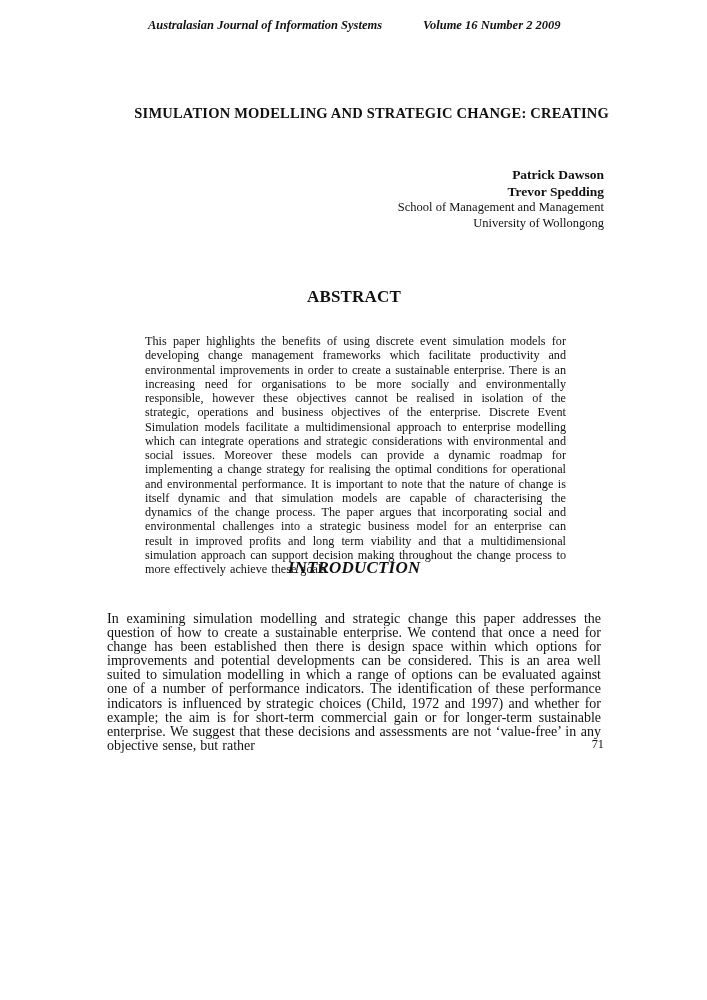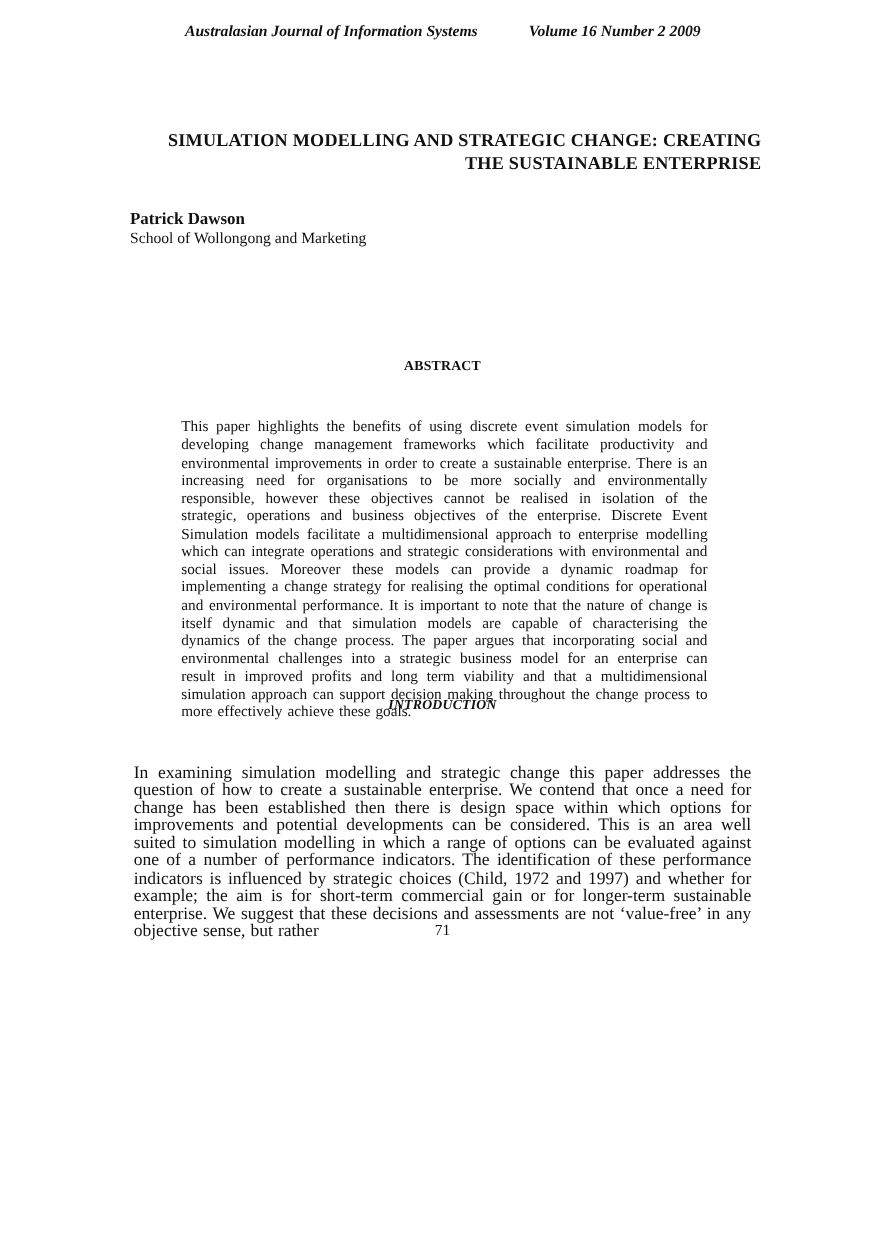--- a/index.html
+++ b/index.html
@@ -50,38 +50,38 @@
     font-weight: bold;
     font-size: 14.5px;
     line-height: 17.5px;
     letter-spacing: 0.2px;
   }
   .author-block {
     position: absolute;
     top: 166px;
     left: 104px;
     width: 500px;
-    text-align: left;
+    text-align: right;
   }
   .author-name {
     font-weight: bold;
     font-size: 13.5px;
     line-height: 17px;
   }
   .affiliation-line {
     font-size: 12.5px;
     line-height: 15.5px;
   }
   .section-heading {
     position: absolute;
     left: 104px;
     width: 500px;
     text-align: center;
     font-weight: bold;
-    font-size: 11px;
+    font-size: 17px;
     letter-spacing: 0.2px;
   }
   .abstract-heading { top: 287px; }
   .intro-heading    { top: 558px; font-style: italic; }
   .abstract-body {
     position: absolute;
     top: 334px;
     left: 145px;
     width: 421px;
     font-size: 12.2px;
@@ -97,42 +97,43 @@
     font-size: 14px;
     line-height: 14.1px;
     text-align: justify;
     word-spacing: 0.6px;
   }
   .page-number {
     position: absolute;
     top: 737px;
     left: 104px;
     width: 500px;
-    text-align: center;
+    text-align: right;
     font-size: 12.3px;
   }
 </style>
 </head>
 <body>
 
 <div class="page">
 
   <div class="running-head">
     <span class="journal">Australasian Journal of Information Systems</span>
     <span class="issue">Volume 16 Number 2 2009</span>
   </div>
 
   <div class="paper-title">
     <div>SIMULATION MODELLING AND STRATEGIC CHANGE: CREATING</div>
-    <div>THE SUSTAINABLE ENTERPRISE</div>
   </div>
 
   <div class="author-block">
     <div class="author-name">Patrick Dawson</div>
-    <div class="affiliation-line">School of Wollongong and Marketing</div>
+    <div class="author-name">Trevor Spedding</div>
+    <div class="affiliation-line">School of Management and Management</div>
+    <div class="affiliation-line">University of Wollongong</div>
   </div>
 
   <div class="section-heading abstract-heading">ABSTRACT</div>
 
   <div class="abstract-body">This paper highlights the benefits of using discrete event simulation models for developing change management frameworks which facilitate productivity and environmental improvements in order to create a sustainable enterprise. There is an increasing need for organisations to be more socially and environmentally responsible, however these objectives cannot be realised in isolation of the strategic, operations and business objectives of the enterprise. Discrete Event Simulation models facilitate a multidimensional approach to enterprise modelling which can integrate operations and strategic considerations with environmental and social issues. Moreover these models can provide a dynamic roadmap for implementing a change strategy for realising the optimal conditions for operational and environmental performance. It is important to note that the nature of change is itself dynamic and that simulation models are capable of characterising the dynamics of the change process. The paper argues that incorporating social and environmental challenges into a strategic business model for an enterprise can result in improved profits and long term viability and that a multidimensional simulation approach can support decision making throughout the change process to more effectively achieve these goals.</div>
 
   <div class="section-heading intro-heading">INTRODUCTION</div>
 
   <div class="intro-body">In examining simulation modelling and strategic change this paper addresses the question of how to create a sustainable enterprise.  We contend that once a need for change has been established then there is design space within which options for improvements and potential developments can be considered.  This is an area well suited to simulation modelling in which a range of options can be evaluated against one of a number of performance indicators.  The identification of these performance indicators is influenced by strategic choices (Child, 1972 and 1997) and whether for example; the aim is for short-term commercial gain or for longer-term sustainable enterprise.  We suggest that these decisions and assessments are not ‘value-free’ in any objective sense, but rather</div>
 

